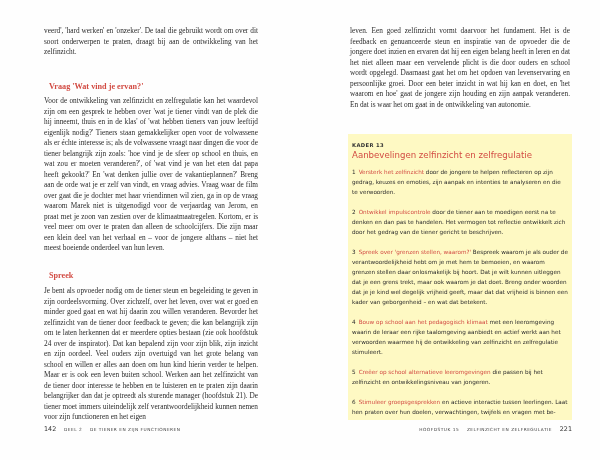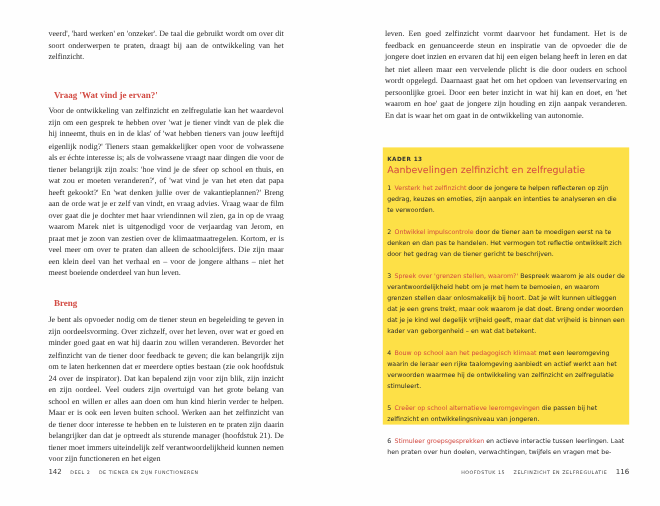--- a/index.html
+++ b/index.html
@@ -31,22 +31,22 @@
       position: absolute;
       font-family: "Liberation Serif", serif;
       font-size: 8.2px;
       color: #d24b43;
       margin: 5px;
     }
 
     .box {
       position: absolute;
       left: 36px; top: 134px;
-      width: 224px; height: 252px;
-      background: #fde047;
+      width: 224px; height: 286px;
+      background: #fef9c3;
       box-sizing: border-box;
       padding: 8px 4px 0 4px;
     }
     .box-kicker {
       font-family: "DejaVu Sans", sans-serif;
       font-size: 5.2px;
       font-weight: bold;
       letter-spacing: 0.4px;
       color: #333;
       margin: 0 0 2px 0;
@@ -83,21 +83,21 @@
   </style>
 </head>
 <body>
 
 <div class="page page-left">
   <p class="body-text left-col" style="top:26px;">veerd', 'hard werken' en 'onzeker'. De taal die gebruikt wordt om over dit soort onderwerpen te praten, draagt bij aan de ontwikkeling van het zelfinzicht.</p>
 
   <h2 class="heading" style="left:44px; top:77px;">Vraag 'Wat vind je ervan?'</h2>
   <p class="body-text left-col" style="top:96px;">Voor de ontwikkeling van zelfinzicht en zelfregulatie kan het waardevol zijn om een gesprek te hebben over 'wat je tiener vindt van de plek die hij inneemt, thuis en in de klas' of 'wat hebben tieners van jouw leeftijd eigenlijk nodig?' Tieners staan gemakkelijker open voor de volwassene als er échte interesse is; als de volwassene vraagt naar dingen die voor de tiener belangrijk zijn zoals: 'hoe vind je de sfeer op school en thuis, en wat zou er moeten veranderen?', of 'wat vind je van het eten dat papa heeft gekookt?' En 'wat denken jullie over de vakantieplannen?' Breng aan de orde wat je er zelf van vindt, en vraag advies. Vraag waar de film over gaat die je dochter met haar vriendinnen wil zien, ga in op de vraag waarom Marek niet is uitgenodigd voor de verjaardag van Jerom, en praat met je zoon van zestien over de klimaatmaatregelen. Kortom, er is veel meer om over te praten dan alleen de schoolcijfers. Die zijn maar een klein deel van het verhaal en – voor de jongere althans – niet het meest boeiende onderdeel van hun leven.</p>
 
-  <h2 class="heading" style="left:44px; top:266px;">Breng</h2>
+  <h2 class="heading" style="left:44px; top:266px;">Spreek</h2>
   <p class="body-text left-col" style="top:286px;">Je bent als opvoeder nodig om de tiener steun en begeleiding te geven in zijn oordeelsvorming. Over zichzelf, over het leven, over wat er goed en minder goed gaat en wat hij daarin zou willen veranderen. Bevorder het zelfinzicht van de tiener door feedback te geven; die kan belangrijk zijn om te laten herkennen dat er meerdere opties bestaan (zie ook hoofdstuk 24 over de inspirator). Dat kan bepalend zijn voor zijn blik, zijn inzicht en zijn oordeel. Veel ouders zijn overtuigd van het grote belang van school en willen er alles aan doen om hun kind hierin verder te helpen. Maar er is ook een leven buiten school. Werken aan het zelfinzicht van de tiener door interesse te hebben en te luisteren en te praten zijn daarin belangrijker dan dat je optreedt als sturende manager (hoofdstuk 21). De tiener moet immers uiteindelijk zelf verantwoordelijkheid kunnen nemen voor zijn functioneren en het eigen</p>
 
   <div class="footer footer-left">
     <span class="pnum">142</span>
     <span class="sep"></span>
     <span>DEEL 2</span>
     <span class="sep"></span>
     <span>DE TIENER EN ZIJN FUNCTIONEREN</span>
   </div>
 </div>
@@ -127,15 +127,15 @@
     <p class="box-item">
       <span class="num">6</span><span class="lead">Stimuleer groepsgesprekken</span><span> en actieve interactie tussen leerlingen. Laat hen praten over hun doelen, verwachtingen, twijfels en vragen met be-</span>
     </p>
   </div>
 
   <div class="footer footer-right">
     <span>HOOFDSTUK 15</span>
     <span class="sep"></span>
     <span>ZELFINZICHT EN ZELFREGULATIE</span>
     <span class="sep"></span>
-    <span class="pnum">116</span>
+    <span class="pnum">221</span>
   </div>
 </div>
 
 </body></html>

